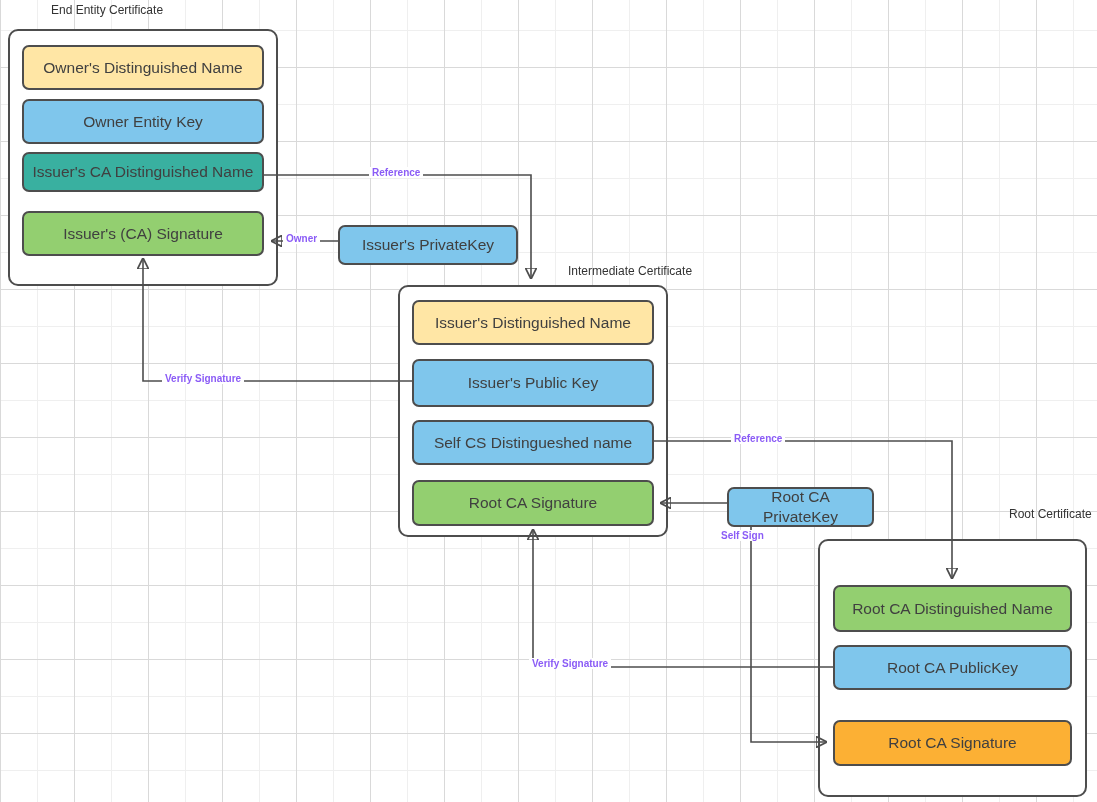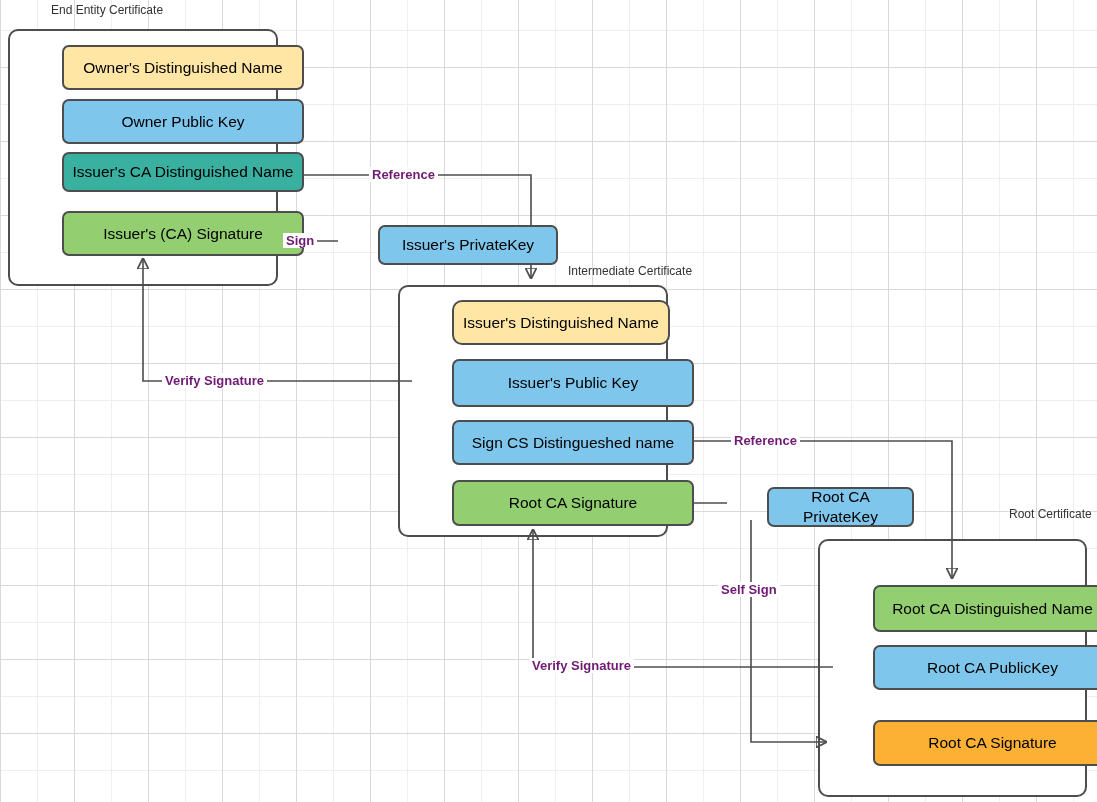--- a/index.html
+++ b/index.html
@@ -32,44 +32,43 @@
   }
   .node {
     position: absolute;
     box-sizing: border-box;
     border: 2.5px solid #4d4d4d;
     border-radius: 7px;
     display: flex;
     align-items: center;
     justify-content: center;
     text-align: center;
-    color: #000000;
+    color: #404040;
     font-size: 15.5px;
     line-height: 1.28;
     z-index: 6;
     padding: 18px 6px;
-    margin-left: 40px;
   }
   .fill-yellow { background: #ffe6a5; }
   .fill-blue   { background: #7fc6ec; }
   .fill-teal   { background: #39b0a0; }
   .fill-green  { background: #93cf70; }
   .fill-orange { background: #fcb034; }
 
   .caption {
     position: absolute;
     color: #333333;
     font-size: 12px;
     white-space: nowrap;
     z-index: 7;
   }
   .edge-label {
     position: absolute;
-    color: #701a75;
-    font-size: 13px;
+    color: #8b5cf6;
+    font-size: 10px;
     font-weight: bold;
     white-space: nowrap;
     background: #ffffff;
     padding: 0 3px;
     z-index: 8;
   }
   svg.edges {
     position: absolute;
     left: 0; top: 0;
     width: 1097px;
@@ -101,55 +100,55 @@
 
     <path d="M 727 503 L 661 503" marker-end="url(#arrow)"></path>
 
     <path d="M 751 520 L 751 742 L 826 742" marker-end="url(#arrow)"></path>
 
     <path d="M 833 667 L 533 667 L 533 530" marker-end="url(#arrow)"></path>
   </svg>
 
   <div class="edge-label" style="left:369px; top:167px;">Reference</div>
 
-  <div class="edge-label" style="left:283px; top:233px;">Sign</div>
+  <div class="edge-label" style="left:283px; top:233px;">Owner</div>
 
   <div class="edge-label" style="left:162px; top:373px;">Verify Signature</div>
 
   <div class="edge-label" style="left:731px; top:433px;">Reference</div>
 
-  <div class="edge-label" style="left:718px; top:582px;">Self Sign</div>
+  <div class="edge-label" style="left:718px; top:530px;">Self Sign</div>
 
   <div class="edge-label" style="left:529px; top:658px;">Verify Signature</div>
 
   <div class="caption" style="left:51px; top:3px;">End Entity Certificate</div>
 
   <div class="caption" style="left:568px; top:264px;">Intermediate Certificate</div>
 
   <div class="caption" style="left:1009px; top:507px;">Root Certificate</div>
 
   <div class="container-box" style="left:8px; top:29px; width:270px; height:257px;"></div>
 
   <div class="node fill-yellow" style="left:22px; top:45px; width:242px; height:45px;">Owner's Distinguished Name</div>
 
-  <div class="node fill-blue" style="left:22px; top:99px; width:242px; height:45px;">Owner Public  Key</div>
+  <div class="node fill-blue" style="left:22px; top:99px; width:242px; height:45px;">Owner Entity  Key</div>
 
   <div class="node fill-teal" style="left:22px; top:152px; width:242px; height:32px;">Issuer's CA Distinguished Name</div>
 
   <div class="node fill-green" style="left:22px; top:211px; width:242px; height:45px;">Issuer's (CA) Signature</div>
 
   <div class="node fill-blue" style="left:338px; top:225px; width:180px; height:33px;">Issuer's PrivateKey</div>
 
   <div class="container-box" style="left:398px; top:285px; width:270px; height:252px;"></div>
 
-  <div class="node fill-yellow" style="left:412px; top:300px; width:218px; height:45px;border-radius:10px;">Issuer's Distinguished Name</div>
+  <div class="node fill-yellow" style="left:412px; top:300px; width:242px; height:45px;">Issuer's Distinguished Name</div>
 
   <div class="node fill-blue" style="left:412px; top:359px; width:242px; height:48px;">Issuer's Public  Key</div>
 
-  <div class="node fill-blue" style="left:412px; top:420px; width:242px; height:45px;">Sign CS Distingueshed name</div>
+  <div class="node fill-blue" style="left:412px; top:420px; width:242px; height:45px;">Self CS Distingueshed name</div>
 
   <div class="node fill-green" style="left:412px; top:480px; width:242px; height:46px;">Root CA Signature</div>
 
   <div class="node fill-blue" style="left:727px; top:487px; width:147px; height:33px;">Root CA PrivateKey</div>
 
   <div class="container-box" style="left:818px; top:539px; width:269px; height:258px;"></div>
 
   <div class="node fill-blue" style="left:833px; top:645px; width:239px; height:45px;">Root CA PublicKey</div>
 
   <div class="node fill-green" style="left:833px; top:585px; width:239px; height:47px;">Root CA Distinguished Name</div>

